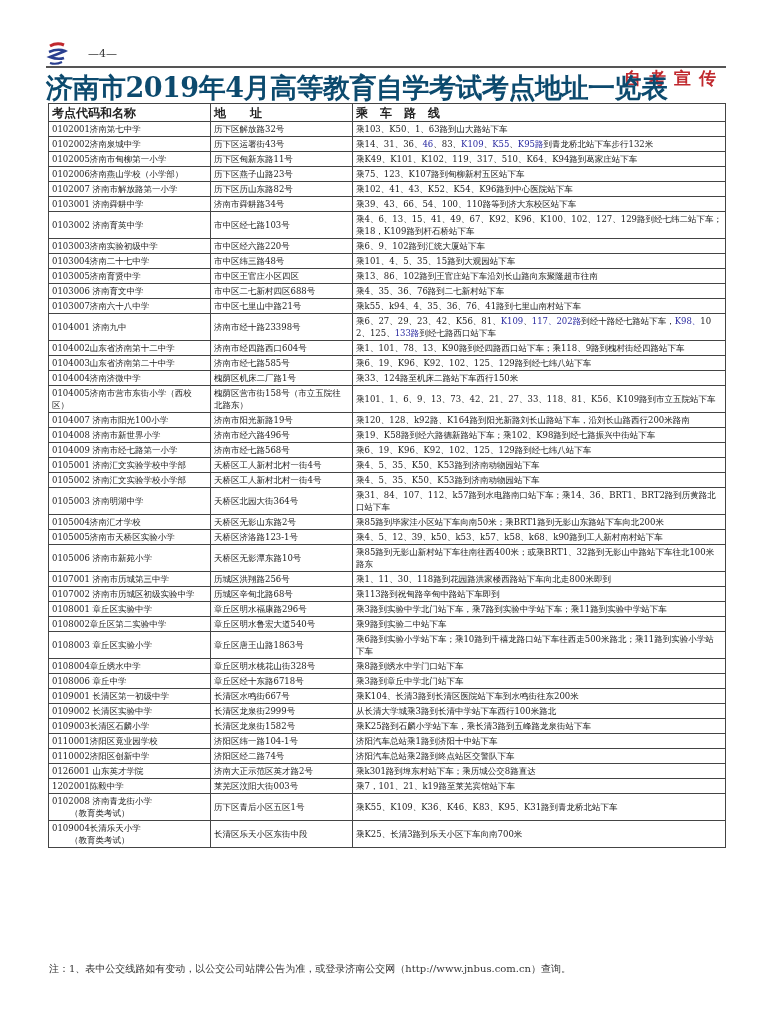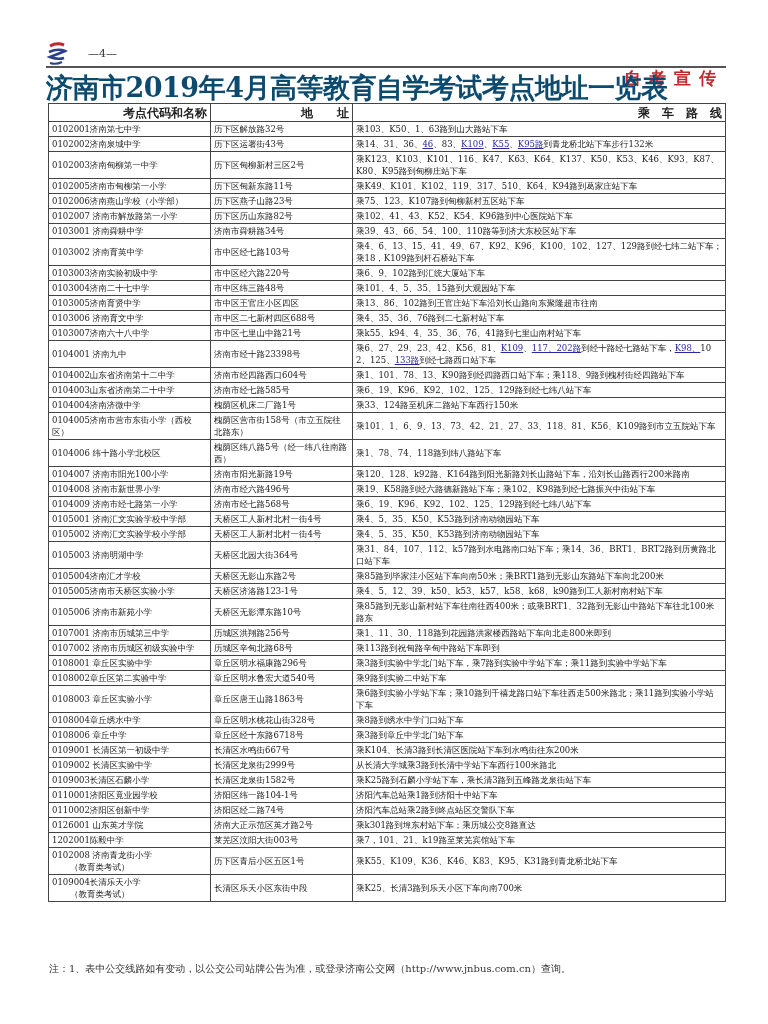--- a/index.html
+++ b/index.html
@@ -5,24 +5,24 @@
   html, body { margin: 0; padding: 0; background: #ffffff; }
   body { width: 768px; height: 1024px; position: relative; overflow: hidden; font-family: "DejaVu Serif", "Liberation Serif", serif; color: #222; }
   .header { position: absolute; left: 46px; top: 42px; width: 682px; height: 24px; }
   .logo { position: absolute; left: 0; top: 0; width: 22px; height: 24px; }
   .pageno { position: absolute; left: 42px; top: 5px; font-size: 11px; color: #333; font-family: "DejaVu Serif", serif; }
   .brand { position: absolute; right: 4px; top: 0px; font-size: 17px; color: #c0282d; letter-spacing: 8px; font-family: "DejaVu Serif", serif; font-weight: bold; margin-top: 25px; }
   .rule { position: absolute; left: 46px; top: 66px; width: 680px; height: 2px; background: #555; }
   .title { position: absolute; left: 46px; top: 70px; width: 680px; text-align: left; font-size: 27px; font-weight: bold; color: #0c4a6e; letter-spacing: -0.5px; font-family: "DejaVu Serif", "Liberation Serif", serif; white-space: nowrap; }
   table.t { position: absolute; left: 48px; top: 103px; width: 677px; border-collapse: collapse; table-layout: fixed; font-size: 8.5px; line-height: 12px; }
   table.t td, table.t th { border: 1px solid #444; padding: 1px 3px; vertical-align: middle; text-align: left; font-weight: normal; word-break: break-all; }
-  table.t th { font-size: 12px; font-weight: bold; height: 17px; padding: 0 3px; text-align: right; }
+  table.t th { font-size: 12px; font-weight: bold; height: 17px; padding: 0 3px; }
   col.c1 { width: 162px; } col.c2 { width: 142px; } col.c3 { width: 373px; }
   .ind { padding-left: 18px; display: block; }
-  .lnk { color: #2a2aa0; text-decoration: underline; }
+  .lnk { color: #2a2aa0; }
   .note { position: absolute; left: 49px; top: 962px; font-size: 10px; color: #333; }
 </style>
 </head>
 <body>
 
 <div class="header">
   <span class="logo">
     <svg width="22" height="24" viewBox="0 0 22 24">
       <path d="M4 4 Q11 0 18 3" stroke="#c0282d" stroke-width="3" fill="none"></path>
       <path d="M3 10 Q12 6 19 9 Q12 12 4 15 Q12 18 18 16" stroke="#2a3f8f" stroke-width="2.5" fill="none"></path>
@@ -53,25 +53,20 @@
         <td><span>0102001济南第七中学</span></td>
         <td><span>历下区解放路32号</span></td>
         <td><span>乘103、K50、1、63路到山大路站下车</span></td>
       </tr>
       <tr>
         <td><span>0102002济南泉城中学</span></td>
         <td><span>历下区运署街43号</span></td>
         <td><span>乘14、31、36、</span><span class="lnk">46</span><span>、83、</span><span class="lnk">K109</span><span>、</span><span class="lnk">K55</span><span>、</span><span class="lnk">K95路</span><span>到青龙桥北站下车步行132米</span></td>
       </tr>
       <tr>
-        <td><span>0102003济南甸柳第一中学</span></td>
-        <td><span>历下区甸柳新村三区2号</span></td>
-        <td><span>乘K123、K103、K101、116、K47、K63、K64、K137、K50、K53、K46、K93、K87、K80、K95路到甸柳庄站下车</span></td>
-      </tr>
-      <tr>
         <td><span>0102005济南市甸柳第一小学</span></td>
         <td><span>历下区甸新东路11号</span></td>
         <td><span>乘K49、K101、K102、119、317、510、K64、K94路到葛家庄站下车</span></td>
       </tr>
       <tr>
         <td><span>0102006济南燕山学校（小学部）</span></td>
         <td><span>历下区燕子山路23号</span></td>
         <td><span>乘75、123、K107路到甸柳新村五区站下车</span></td>
       </tr>
       <tr>
@@ -133,25 +128,20 @@
         <td><span>0104004济南济微中学</span></td>
         <td><span>槐荫区机床二厂路1号</span></td>
         <td><span>乘33、124路至机床二路站下车西行150米</span></td>
       </tr>
       <tr>
         <td><span>0104005济南市营市东街小学（西校区）</span></td>
         <td><span>槐荫区营市街158号（市立五院往北路东）</span></td>
         <td><span>乘101、1、6、9、13、73、42、21、27、33、118、81、K56、K109路到市立五院站下车</span></td>
       </tr>
       <tr>
-        <td><span>0104006 纬十路小学北校区</span></td>
-        <td><span>槐荫区纬八路5号（经一纬八往南路西）</span></td>
-        <td><span>乘1、78、74、118路到纬八路站下车</span></td>
-      </tr>
-      <tr>
         <td><span>0104007 济南市阳光100小学</span></td>
         <td><span>济南市阳光新路19号</span></td>
         <td><span>乘120、128、k92路、K164路到阳光新路刘长山路站下车，沿刘长山路西行200米路南</span></td>
       </tr>
       <tr>
         <td><span>0104008 济南市新世界小学</span></td>
         <td><span>济南市经六路496号</span></td>
         <td><span>乘19、K58路到经六路德新路站下车；乘102、K98路到经七路振兴中街站下车</span></td>
       </tr>
       <tr>

